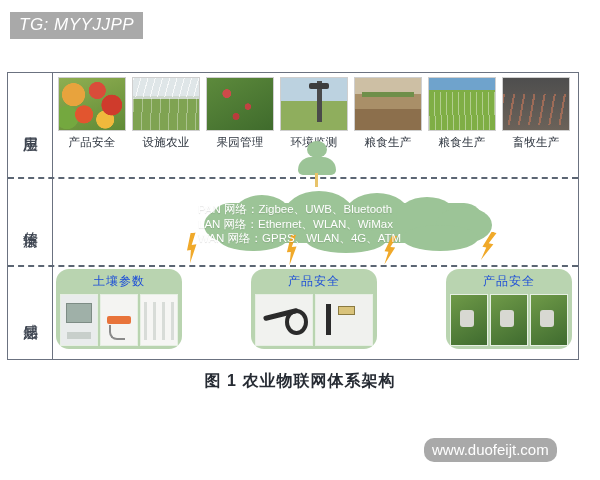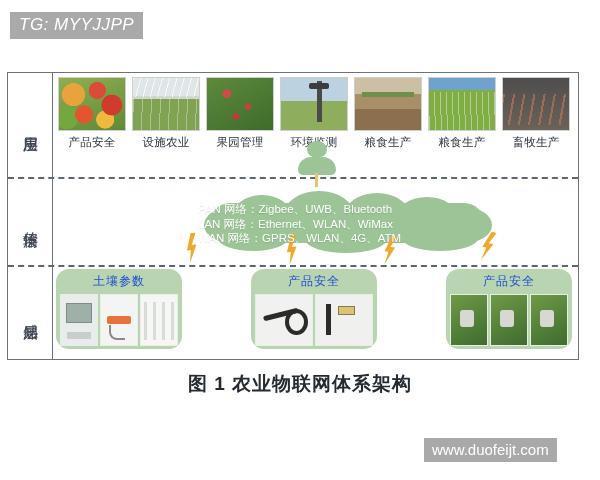--- a/index.html
+++ b/index.html
@@ -19,20 +19,21 @@
     white-space:nowrap;
     font-style:italic;
   }
 
   
   #watermark{
     position:absolute;left:424px;top:438px;
     background:#a9a9a9;color:#ffffff;
     font-size:15px;padding:3px 8px 4px 8px;
     white-space:nowrap;
+    border-radius:10px;
   }
 
   
   #frame{
     position:absolute;left:7px;top:72px;width:572px;height:288px;
     border:1.5px solid #6b7280;
     background:#ffffff;
     box-sizing:border-box;
   }
 
@@ -236,21 +237,21 @@
      background:#2b2b2b;}
   .si-sensor:after{content:"";position:absolute;left:40%;top:22%;width:30%;height:18%;
      background:#d9c37a;border:1px solid #8a7a40;box-sizing:border-box;}
   .si-crop{background:linear-gradient(150deg,#6f9a48,#3f6b2f);}
   .si-crop:before{content:"";position:absolute;left:24%;top:30%;width:40%;height:34%;
      background:#d8d8d2;border-radius:3px;}
 
   
   #caption{
     position:absolute;left:0;right:0;top:371px;text-align:center;
-    font-size:19px;font-weight:bold;color:#262b33;letter-spacing:1px;
+    font-size:16px;font-weight:bold;color:#262b33;letter-spacing:1px;
   }
 </style>
 </head>
 <body>
 
 <div id="tg-tag">TG: MYYJJPP</div>
 
 <div id="frame">
 
   <div id="label-rule"></div>

